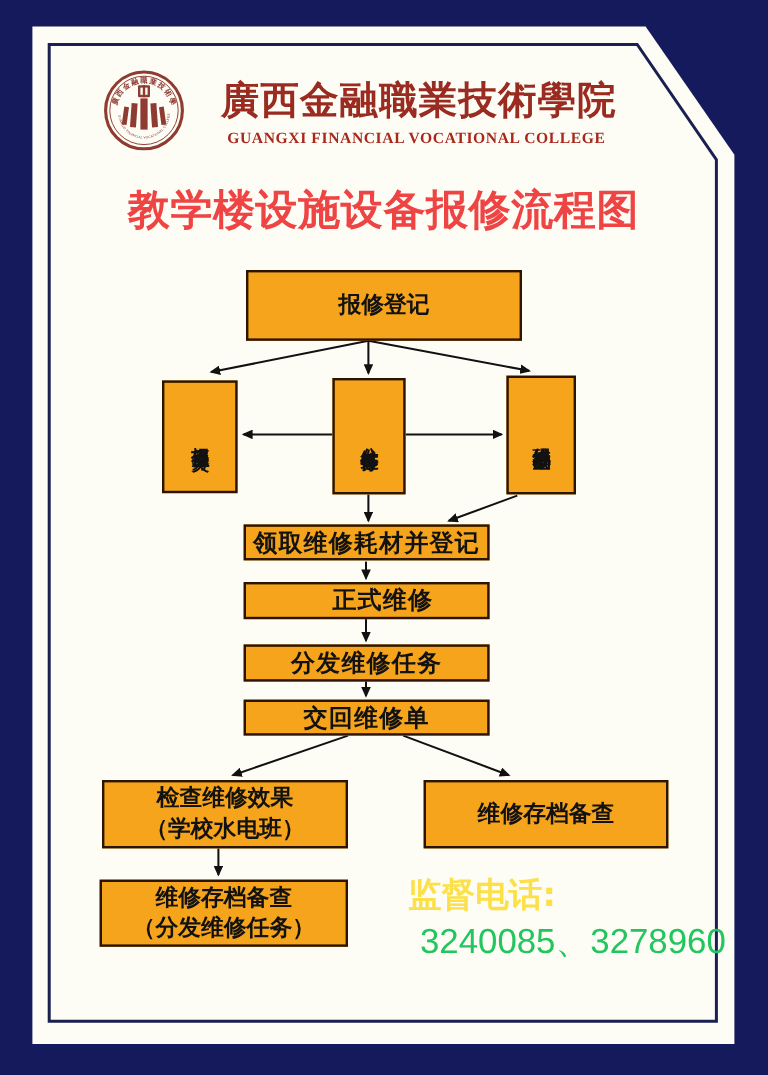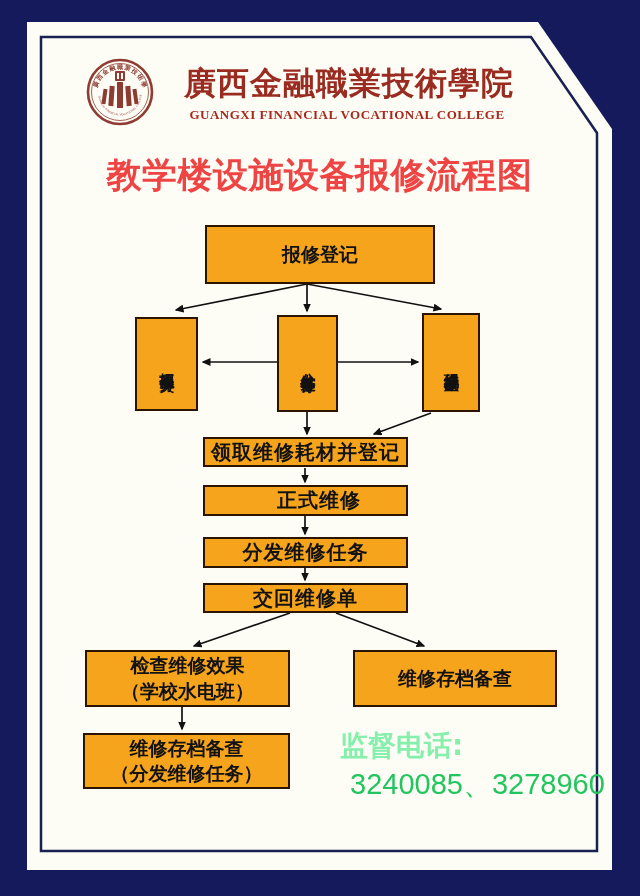--- a/index.html
+++ b/index.html
@@ -40,21 +40,21 @@
   .n-sm{font-size:19px;}
   .n-md{font-size:20px;letter-spacing:1px;}
   .vnode{
     writing-mode:vertical-rl;text-orientation:upright;
     font-size:15px;letter-spacing:1px;line-height:1;
   }
   .arrows{position:absolute;left:0;top:0;z-index:2;pointer-events:none;}
   
   .sup-label{
     position:absolute;left:340px;top:727px;
-    font-size:28px;font-weight:bold;color:#86efac;white-space:nowrap;
+    font-size:28px;font-weight:bold;color:#fde047;white-space:nowrap;
   }
   .sup-phones{
     position:absolute;left:350px;top:765px;
     font-size:29px;font-weight:normal;color:#22c55e;white-space:nowrap;
     font-family:"Liberation Sans","DejaVu Sans",sans-serif;
   }
 </style>
 </head>
 <body>
 

